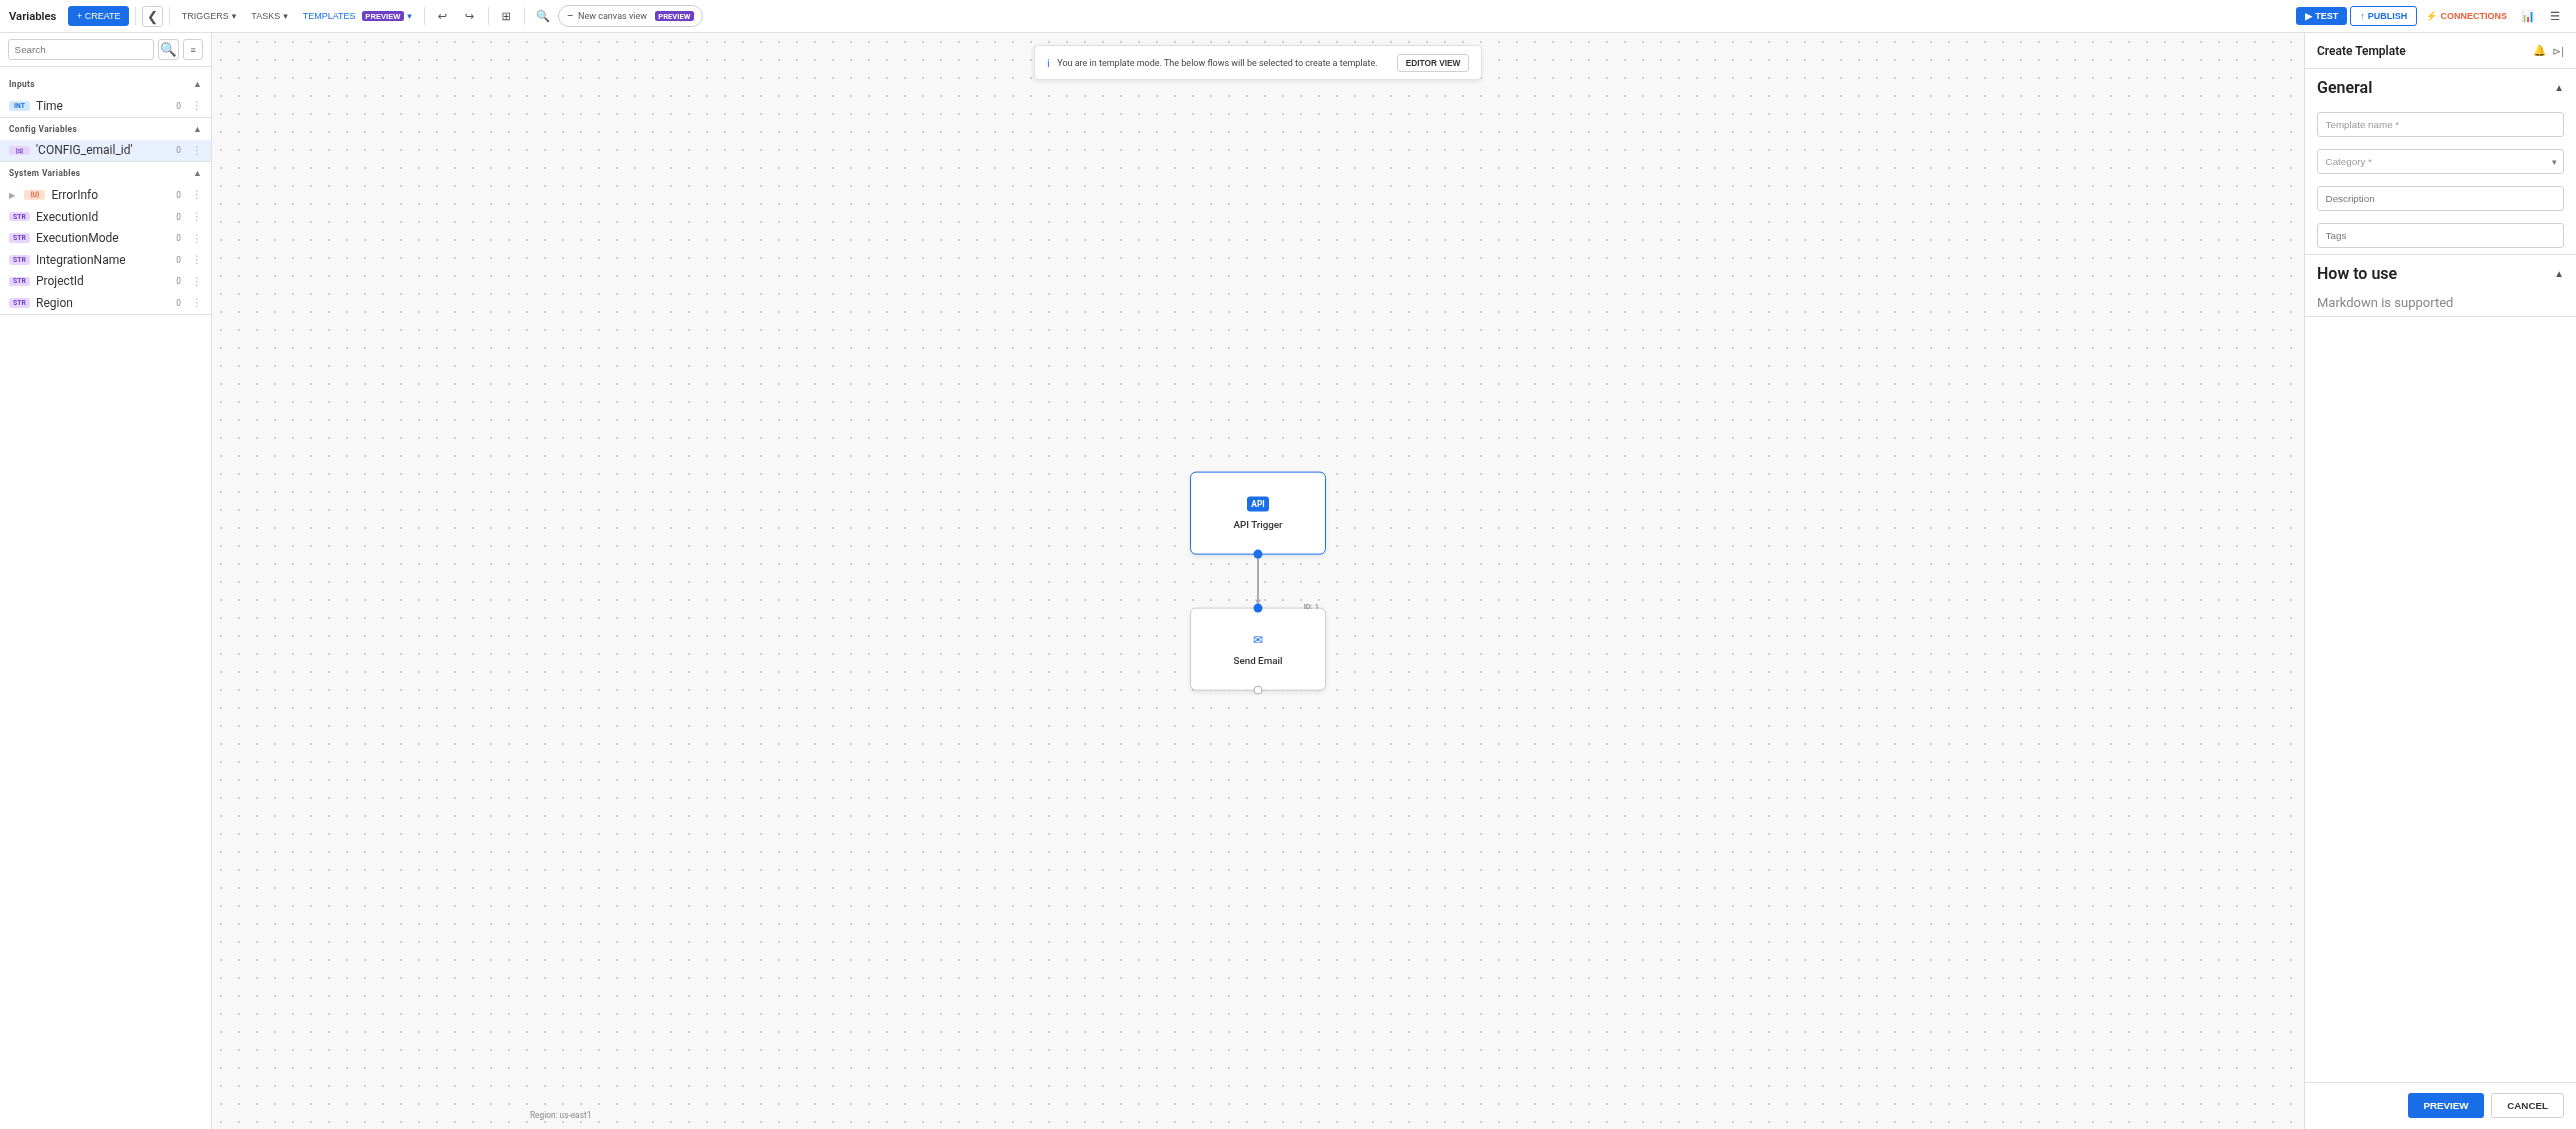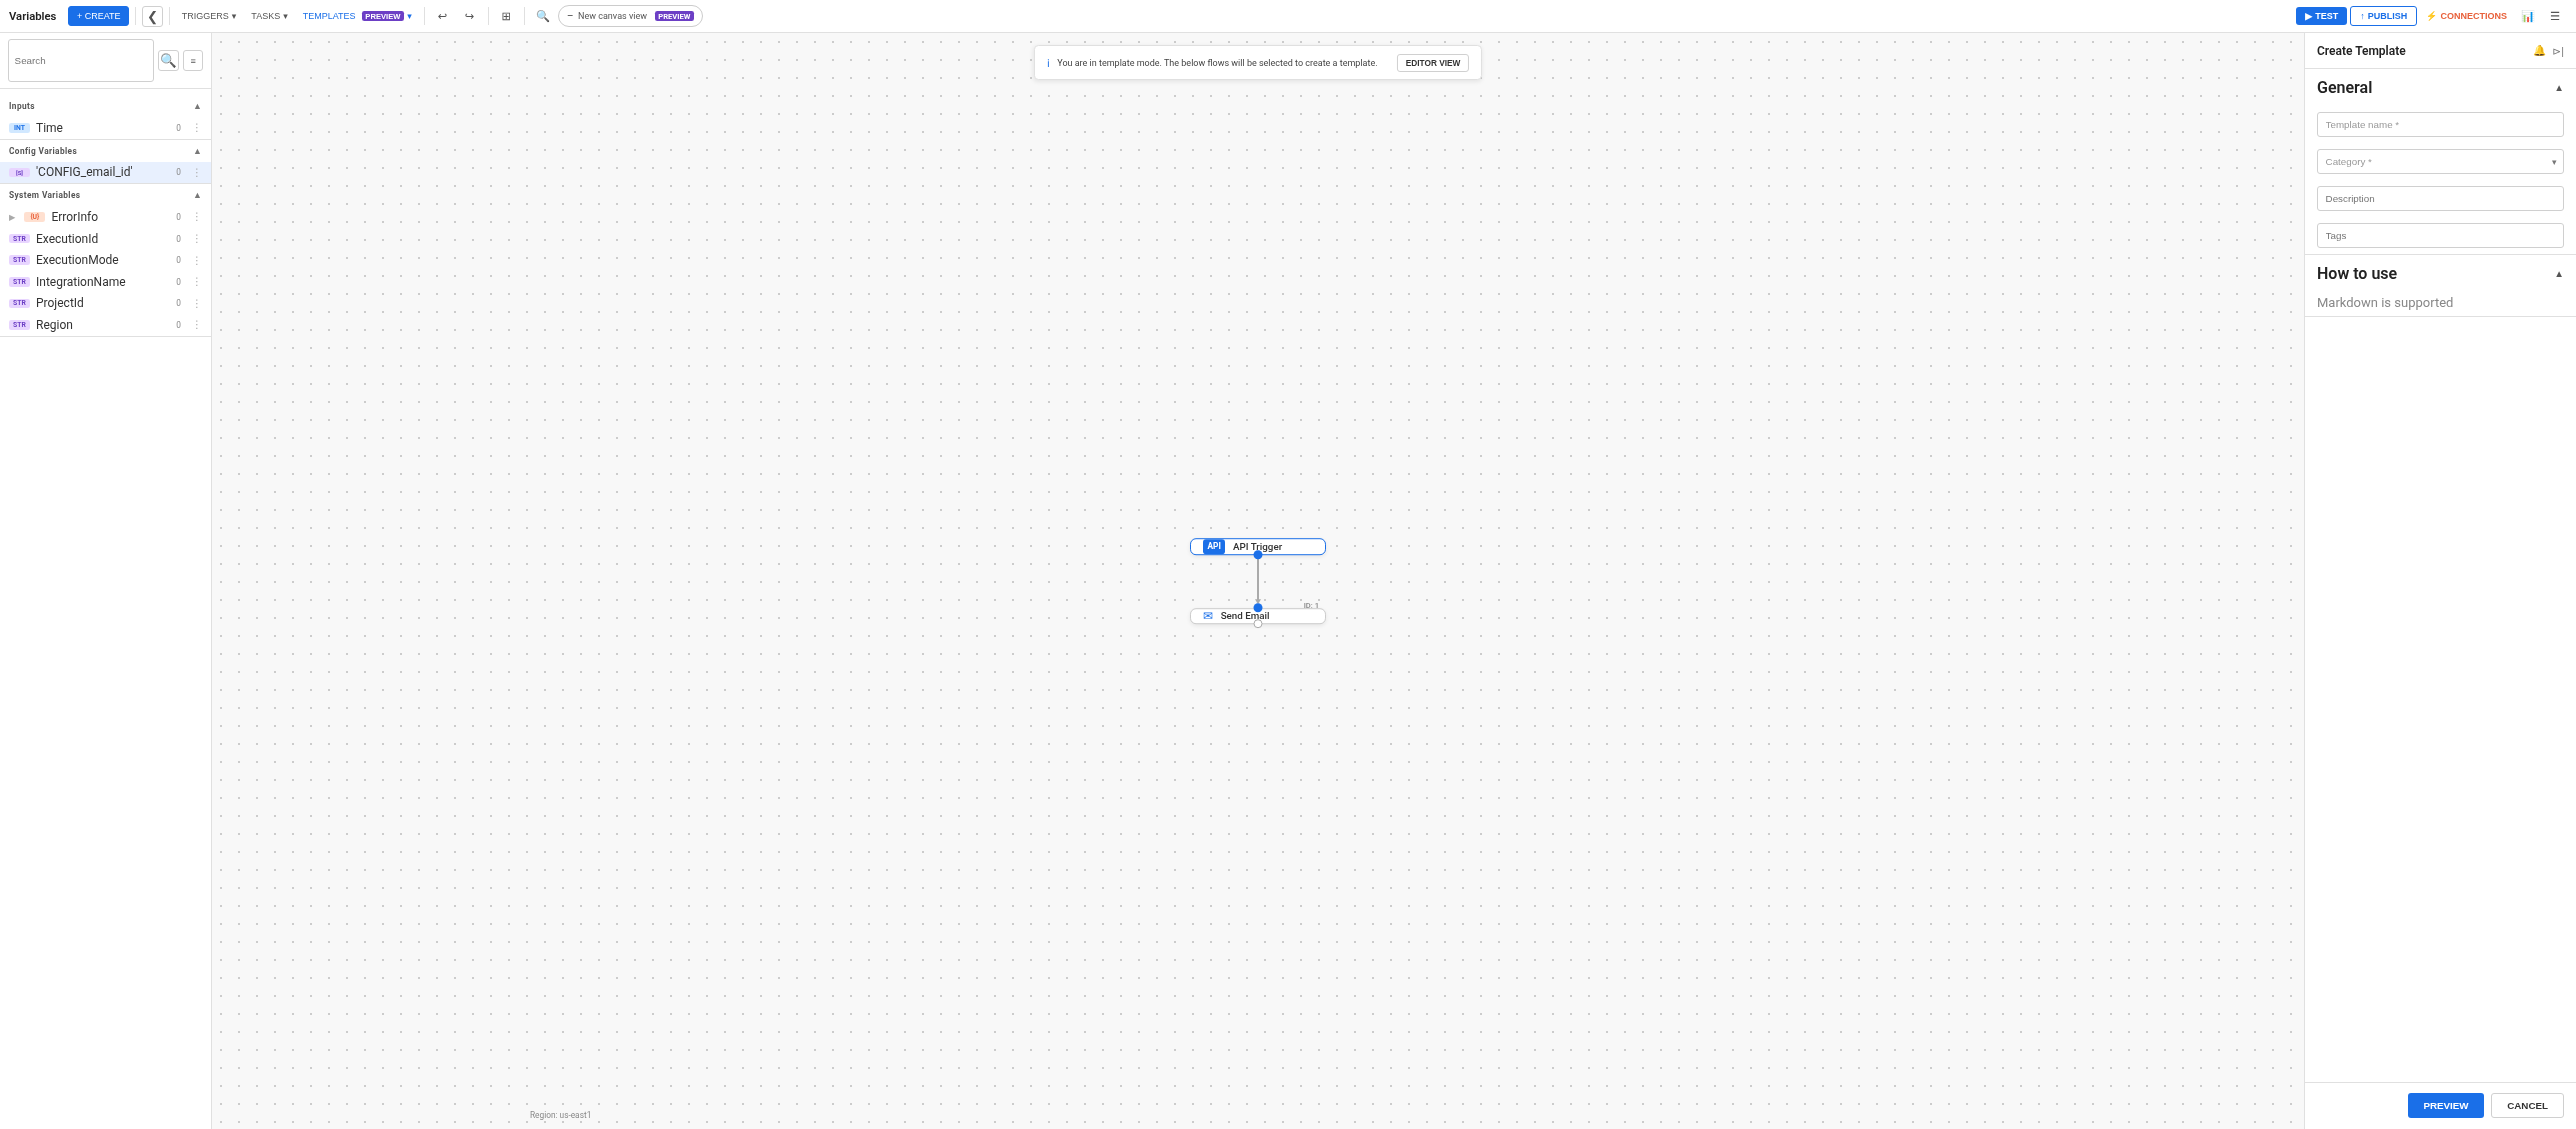--- a/index.html
+++ b/index.html
@@ -44,21 +44,21 @@
     
     .left-sidebar {
       width: 212px; background: #fff; border-right: 0.8px solid #e0e0e0;
       display: flex; flex-direction: column; overflow: hidden; flex-shrink: 0;
     }
     .search-bar {
       display: flex; align-items: center; padding: 6px 7.6px; gap: 4.5px;
       border-bottom: 0.8px solid #e0e0e0;
     }
     .search-input {
-      flex: 1; border: 0.8px solid #d0d0d0; border-radius: 3px; padding: 15px 6px;
+      flex: 1; border: 0.8px solid #d0d0d0; border-radius: 3px; padding: 4px 6px;
       font-size: 9.8px; color: #333; outline: none;
     }
     .filter-btn { display:flex; align-items:center; justify-content:center; width:21px; height:21px; border-radius:3px; border:0.8px solid #d0d0d0; background:#fff; cursor:pointer; }
     .sidebar-content { flex: 1; overflow-y: auto; padding: 6px 0; }
     .section-header {
       display: flex; align-items: center; justify-content: space-between;
       padding: 6px 9px; cursor: pointer;
     }
     .section-title { font-size: 8.3px; font-weight: 700; color: #555; letter-spacing: 0.4px; }
     .section-chevron { color: #777; font-size: 9px; }
@@ -96,23 +96,23 @@
       background: #fff; border: 0.8px solid #d0d0d0; border-radius: 3px;
       padding: 3px 7.6px; font-size: 8.3px; font-weight: 600; color: #333;
       cursor: pointer; margin-left: 12px;
     }
     .canvas-nodes {
       position: absolute; top: 50%; left: 50%; transform: translate(-50%, -50%);
       display: flex; flex-direction: column; align-items: center; gap: 0;
     }
     .canvas-node {
       background: #fff; border: 1.5px solid #ccc; border-radius: 6px;
-      padding: 0 12px; display: flex; align-items: center; gap: 7.6px;
+      padding: 24px 12px; display: flex; align-items: center; gap: 7.6px;
       font-size: 9.8px; font-weight: 500; color: #333; min-width: 136px;
-      position: relative; box-shadow: 0 1.5px 4.5px rgba(0,0,0,0.08);
+      position: relative; box-shadow: 0 1.5px 4.5px rgba(0,0,0,0.08); flex-direction: column;
     }
     .api-node { border-color: #1a6fe8; }
     .api-badge { background: #1a6fe8; color: #fff; font-size: 8.3px; font-weight: 700; padding: 2.3px 4.5px; border-radius: 3px; }
     .node-connector {
       width: 9px; height: 9px; background: #1a6fe8; border-radius: 50%;
       position: absolute; bottom: -5.3px; left: 50%; transform: translateX(-50%); z-index: 2;
     }
     .node-connector-top {
       width: 9px; height: 9px; background: #1a6fe8; border-radius: 50%;
       position: absolute; top: -5.3px; left: 50%; transform: translateX(-50%); z-index: 2;

